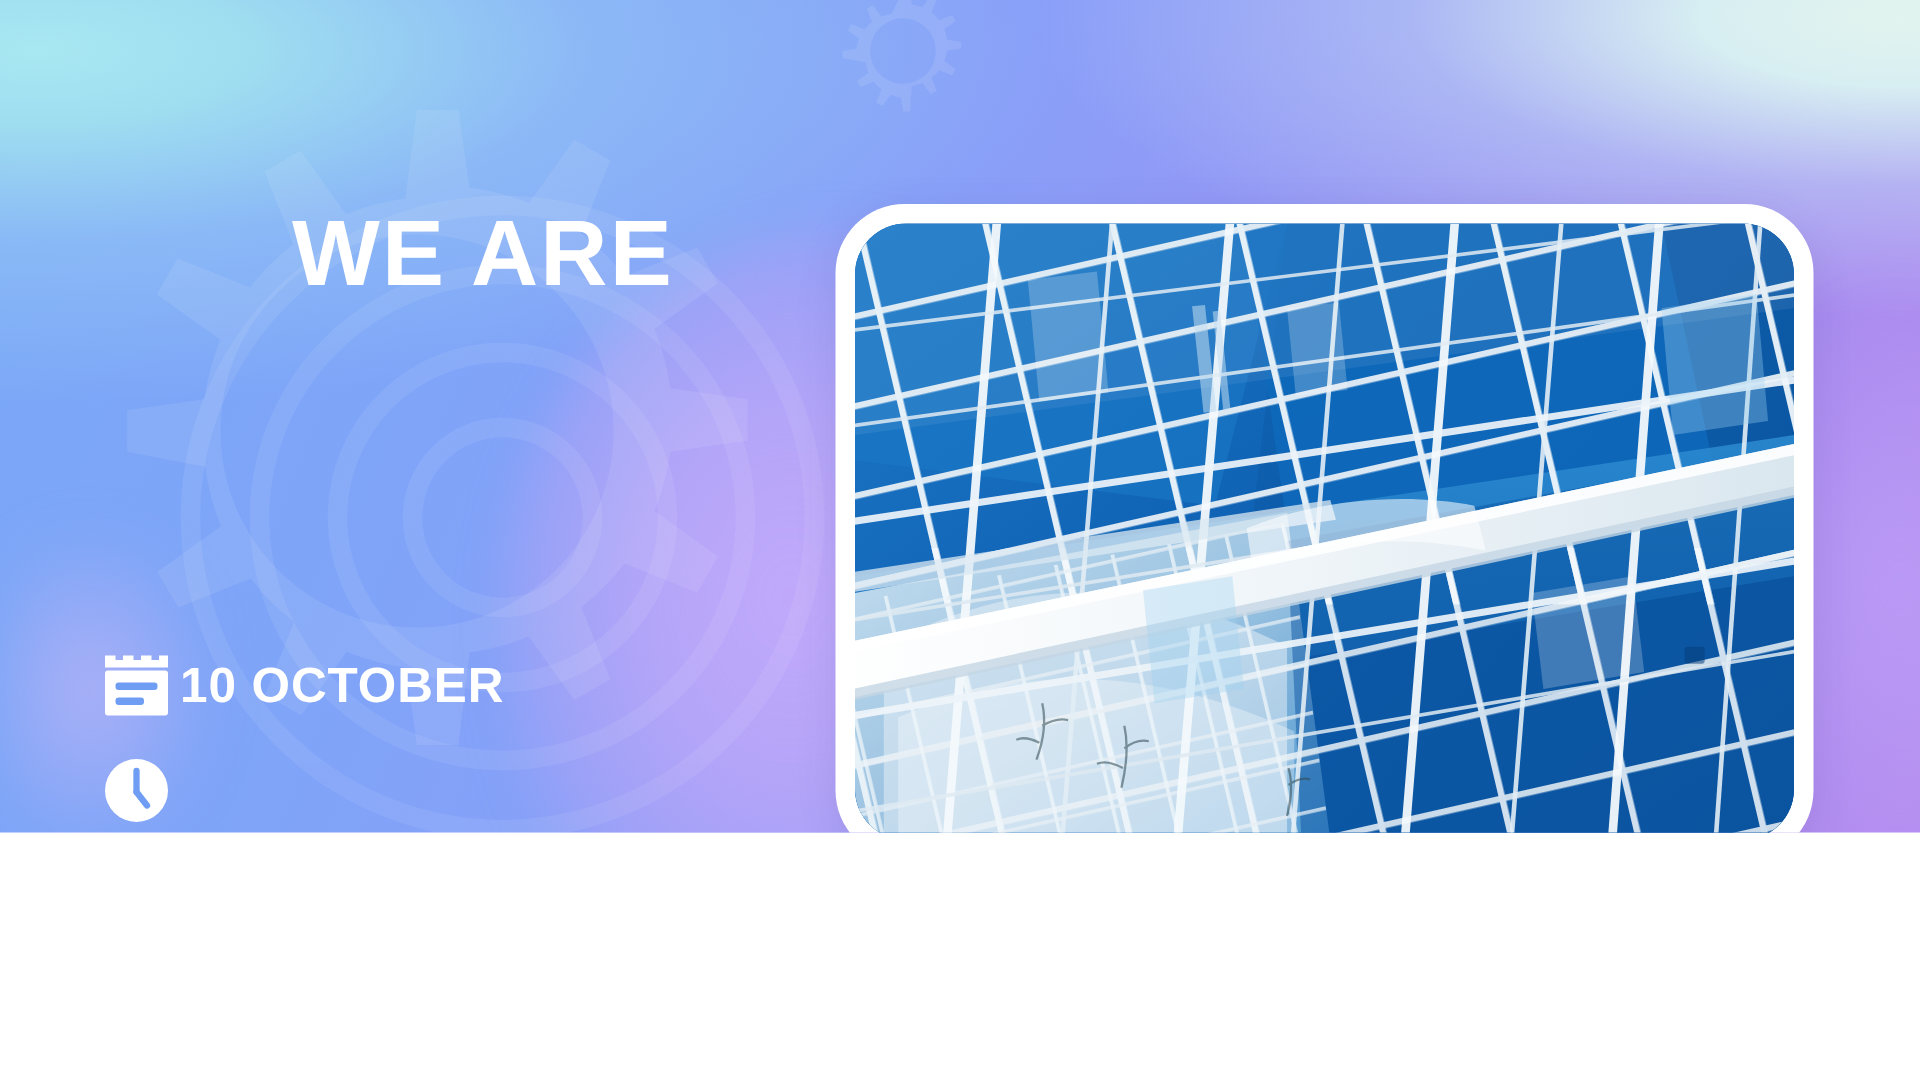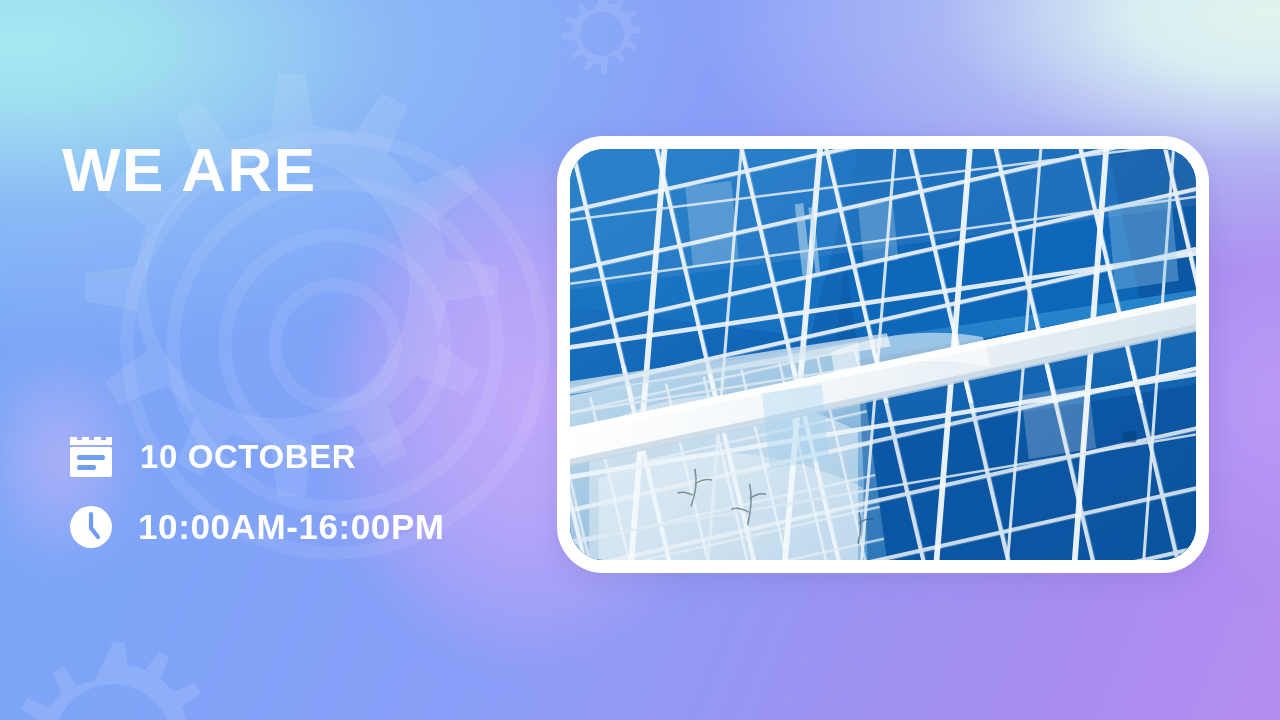--- a/index.html
+++ b/index.html
@@ -4,26 +4,27 @@
 <title>We Are Hiring</title>
 <style>
   * { margin:0; padding:0; box-sizing:border-box; }
   html, body {
     width:1280px; height:720px; overflow:hidden;
     font-family:"Liberation Sans", sans-serif;
   }
 
   .poster {
     position:relative;
-    width:1280px; height:720px;
+    width:1280px; height:555px;
     overflow:hidden;
     background:
       radial-gradient(120% 95% at 2% 6%,  #a8e8f2 0%, #9fdef0 9%, rgba(150,200,245,0.55) 24%, rgba(150,200,245,0) 45%),
       radial-gradient(75% 60% at 99% 2%,  #e2f4ee 0%, #d7eef2 14%, rgba(190,215,245,0.5) 34%, rgba(190,215,245,0) 60%),
       linear-gradient(112deg, #7aa8f7 0%, #7fa4f8 26%, #8a9ef8 48%, #9a94f3 68%, #a98cf0 86%, #b58ef0 100%);
+    text-align: center;
   }
 
   
   .deco { position:absolute; pointer-events:none; }
   .deco svg { display:block; }
 
   .gear-main   { left:48px;  top:55px;  opacity:.085; }
   .gear-top    { left:560px; top:-8px;  opacity:.10;  }
   .gear-bl     { left:8px;   top:638px; opacity:.11;  }
   .rings       { left:120px; top:130px; opacity:.075; }
@@ -99,21 +100,20 @@
     align-items:center;
     justify-content:flex-start;
   }
   .info-icon svg { display:block; }
   .info-text {
     color:#ffffff;
     font-size:33px;
     font-weight:bold;
     letter-spacing:0.6px;
     white-space:nowrap;
-    margin-left:20px;
   }
   .info-row.time .info-text { font-size:35px; margin-left:18px; }
 
   
   .photo-card {
     position:absolute;
     left:557px; top:136px;
     width:652px; height:437px;
     background:#ffffff;
     border-radius:46px;
@@ -205,21 +205,20 @@
     <div class="info-row time">
       <span class="info-icon">
         <svg width="46" height="46" viewBox="0 0 46 46">
           <circle cx="23" cy="23" r="21" fill="#ffffff"></circle>
           <g stroke="#6f9df3" stroke-width="4.2" stroke-linecap="round" fill="none">
             <line x1="23" y1="10" x2="23" y2="24"></line>
             <line x1="23" y1="24" x2="30" y2="33"></line>
           </g>
         </svg>
       </span>
-      <span class="info-text">10:00AM-16:00PM</span>
     </div>
 
   </div>
 
   <div class="photo-card">
     <div class="photo-inner">
       <svg viewBox="0 0 652 437" preserveAspectRatio="none">
         <defs>
           <linearGradient id="skyBlue" x1="0" y1="0" x2="1" y2="1">
             <stop offset="0%" stop-color="#1f79c8"></stop>

